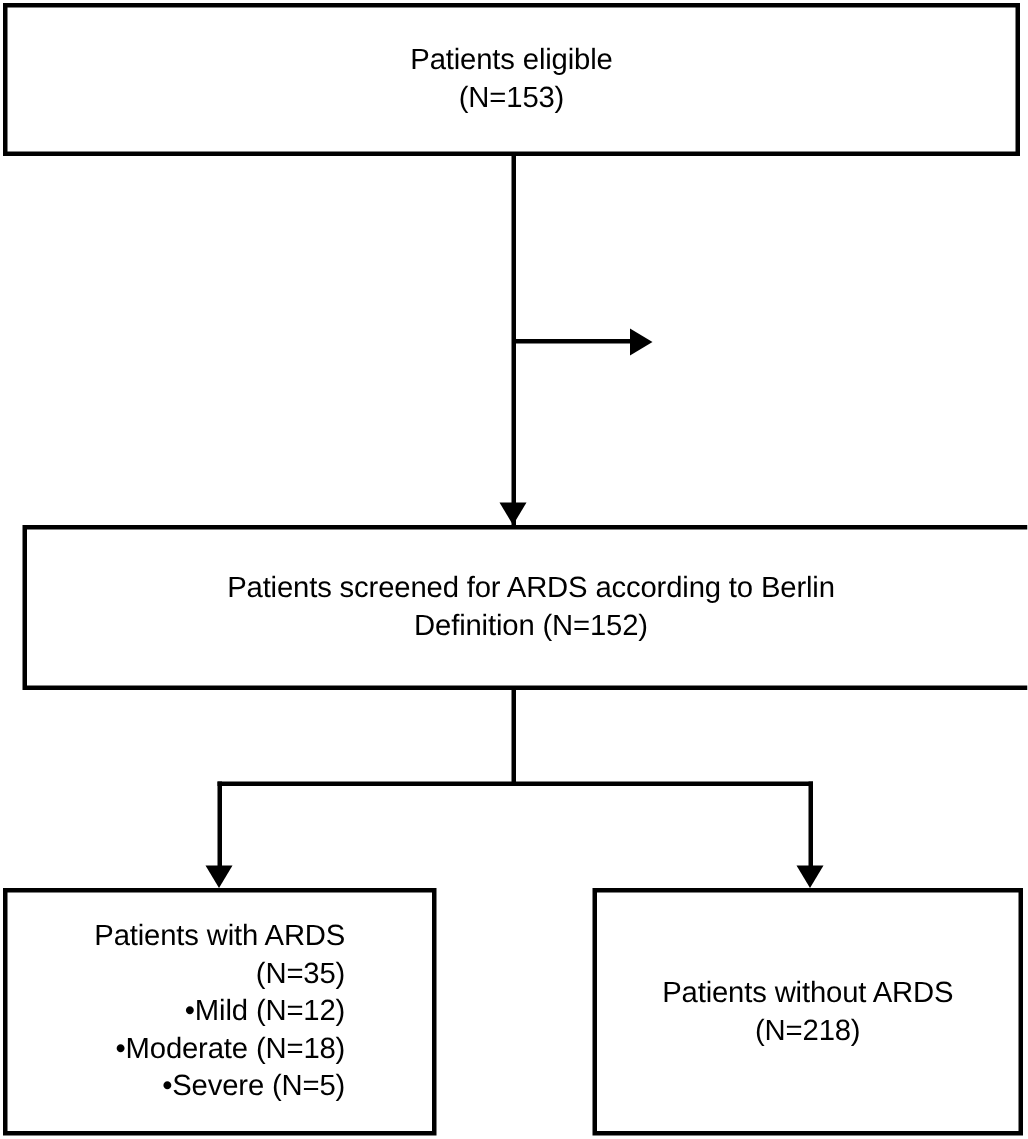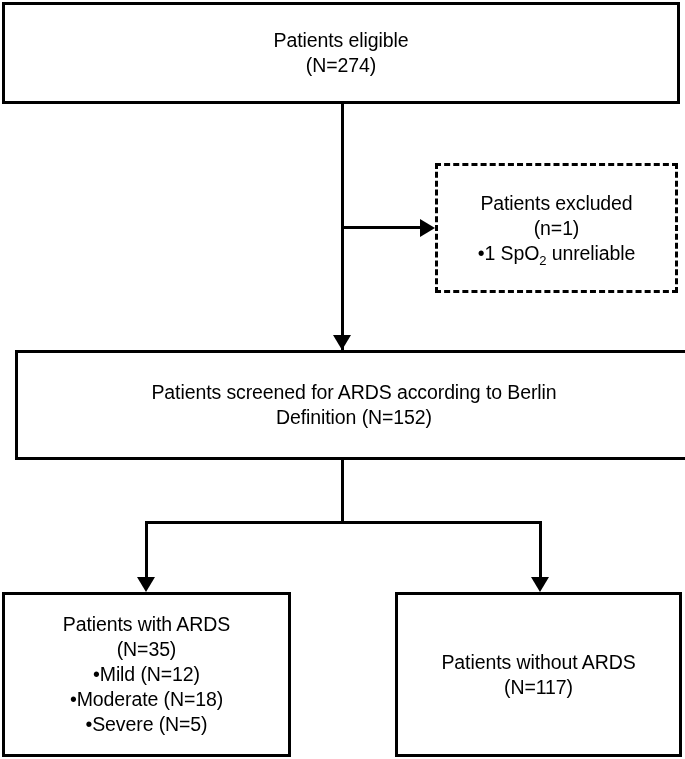--- a/index.html
+++ b/index.html
@@ -63,21 +63,21 @@
     position:absolute;
     width:0;height:0;
     border-top:9px solid transparent;
     border-bottom:9px solid transparent;
     border-left:15px solid #000000;
   }
   
   #box-eligible{left:2px;top:2px;width:678px;height:102px;}
   #box-excluded{left:435px;top:163px;width:243px;height:130px;}
   #box-screened{left:15px;top:350px;width:678px;height:110px;}
-  #box-with-ards{left:2px;top:592px;width:289px;height:165px;}
+  #box-with-ards{left:2px;top:592px;width:289px;height:165px;text-align:right;}
   #box-without-ards{left:395px;top:592px;width:287px;height:165px;}
 
   #conn-trunk-upper{left:341px;top:104px;height:246px;}
   #conn-trunk-arrow{left:333px;top:335px;}
   #conn-branch-excluded{left:344px;top:226px;width:78px;}
   #conn-branch-arrow{left:420px;top:219px;}
 
   #conn-trunk-lower{left:341px;top:460px;height:64px;}
   #conn-split-bar{left:145px;top:521px;width:397px;}
   #conn-leg-left{left:145px;top:521px;height:60px;}
@@ -85,32 +85,29 @@
   #conn-arrow-left{left:137px;top:577px;}
   #conn-arrow-right{left:531px;top:577px;}
 </style>
 </head>
 <body>
 
 <div id="flow-root">
 
   <div class="fc-box" id="box-eligible">
     <span class="fc-text">Patients eligible
-(N=274)</span>
+(N=153)</span>
   </div>
 
   <div class="vline" id="conn-trunk-upper"></div>
   <div class="arrow-down" id="conn-trunk-arrow"></div>
 
   <div class="hline" id="conn-branch-excluded"></div>
   <div class="arrow-right" id="conn-branch-arrow"></div>
 
-  <div class="fc-box dashed" id="box-excluded">
-    <span class="fc-text"><span>Patients excluded</span><br><span>(n=1)</span><br><span>•1 SpO</span><span class="sub">2</span><span> unreliable</span></span>
-  </div>
 
   <div class="fc-box" id="box-screened">
     <span class="fc-text">Patients screened for ARDS according to Berlin
 Definition (N=152)</span>
   </div>
 
   <div class="vline" id="conn-trunk-lower"></div>
   <div class="hline" id="conn-split-bar"></div>
   <div class="vline" id="conn-leg-left"></div>
   <div class="vline" id="conn-leg-right"></div>
@@ -120,16 +117,16 @@
   <div class="fc-box" id="box-with-ards">
     <span class="fc-text">Patients with ARDS
 (N=35)
 •Mild (N=12)
 •Moderate (N=18)
 •Severe (N=5)</span>
   </div>
 
   <div class="fc-box" id="box-without-ards">
     <span class="fc-text">Patients without ARDS
-(N=117)</span>
+(N=218)</span>
   </div>
 
 </div>
 
 </body></html>

